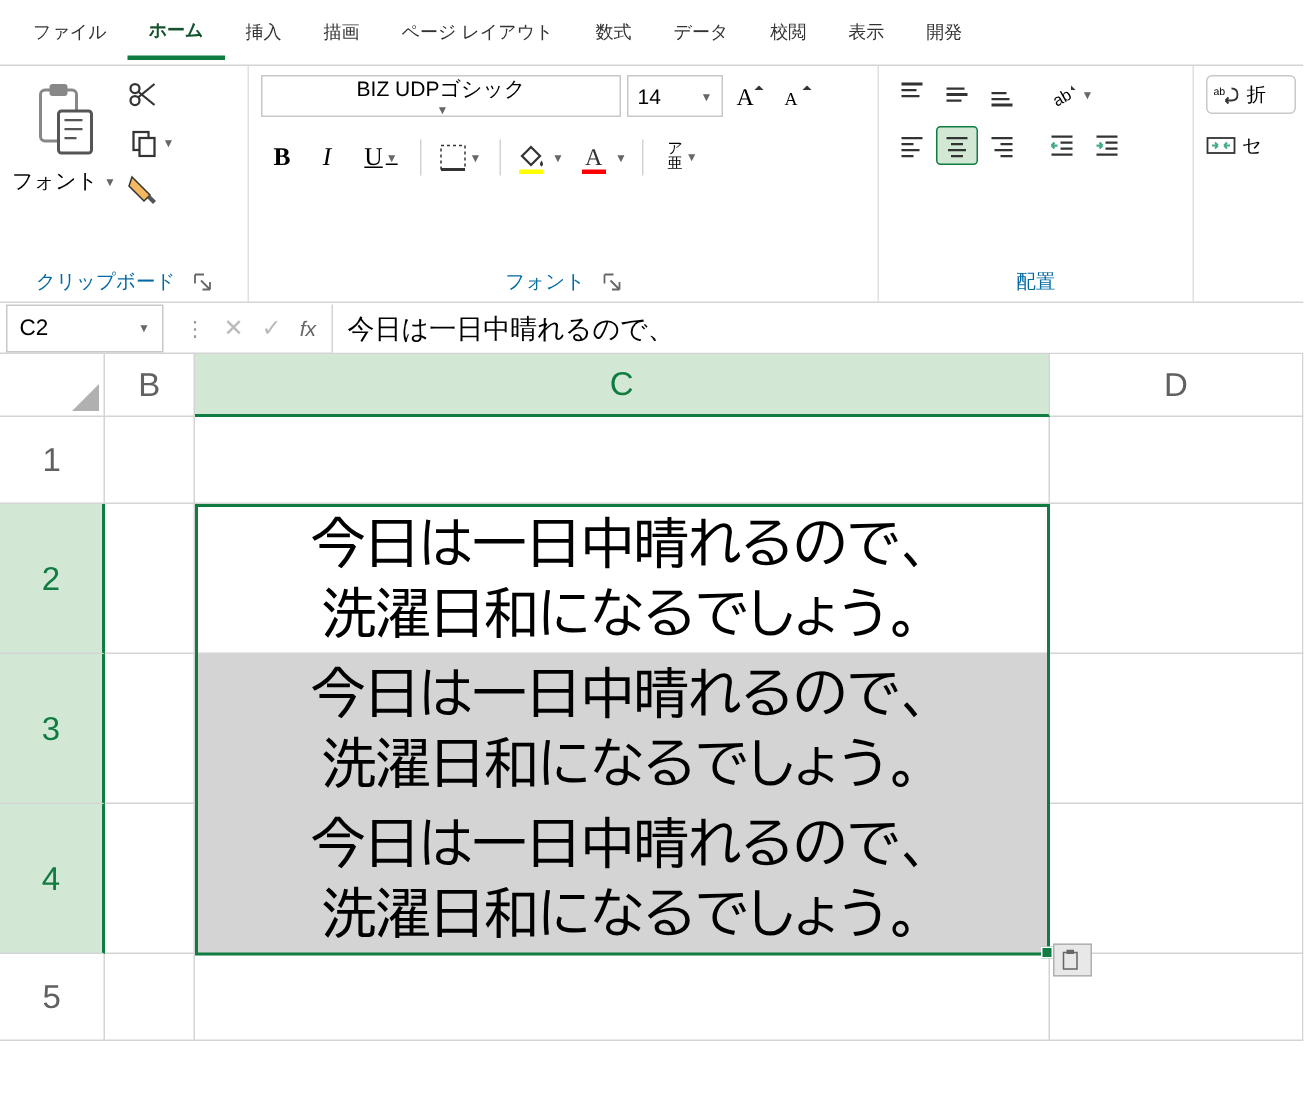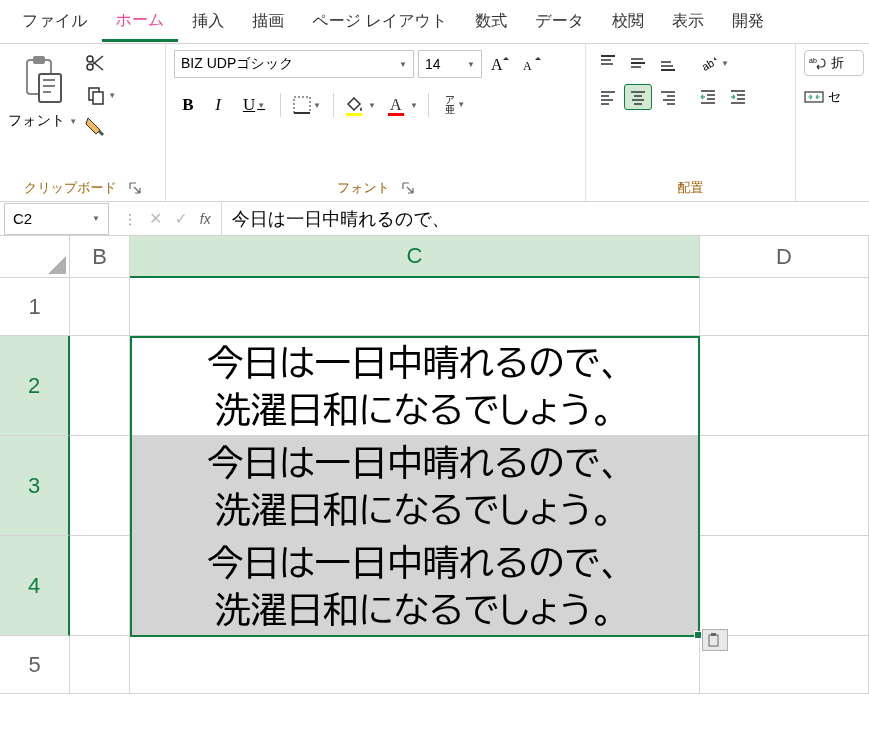--- a/index.html
+++ b/index.html
@@ -1,35 +1,35 @@
 <!DOCTYPE html>
 <html><head>
 <meta charset="utf-8">
 <style>
 * { box-sizing: border-box; margin: 0; padding: 0; }
 body { font-family: "Yu Gothic UI", "Meiryo", sans-serif; font-size: 14px; background: #fff; overflow: hidden; width: 869px; height: 745px; }
 .menu-bar { display: flex; align-items: center; height: 44px; padding: 0 8px; border-bottom: 1px solid #d4d4d4; }
-.menu-item { padding: 8px 14px; cursor: pointer; font-size: 16px; color: #333; }
-.menu-item.active { color: #ec4899; border-bottom: 3px solid #107c41; font-weight: 400; text-align: right; }
+.menu-item { padding: 8px 14px; cursor: pointer; font-size: 12px; color: #333; }
+.menu-item.active { color: #14532d; border-bottom: 3px solid #107c41; font-weight: 700; text-align: right; }
 .ribbon { display: flex; height: 158px; border-bottom: 1px solid #d4d4d4; background: #fff; }
 .ribbon-group { display: flex; flex-direction: column; padding: 6px 8px 2px; border-right: 1px solid #e0e0e0; position: relative; }
 .ribbon-group-body { flex: 1; display: flex; align-items: flex-start; }
-.ribbon-group-label { text-align: center; font-size: 13px; color: #a16207; padding: 2px 0; display: flex; align-items: center; justify-content: center; gap: 12px; }
+.ribbon-group-label { text-align: center; font-size: 13px; color: #0369a1; padding: 2px 0; display: flex; align-items: center; justify-content: center; gap: 12px; }
 .dlg-launcher { width: 12px; height: 12px; display: inline-block; position: relative; }
 .dlg-launcher svg { width: 12px; height: 12px; }
 .paste-col { display: flex; flex-direction: column; align-items: center; gap: 2px; }
 .paste-big { width: 60px; height: 60px; display: flex; align-items: center; justify-content: center; }
 .small-col { display: flex; flex-direction: column; gap: 6px; margin-left: 4px; }
 .icon-btn { width: 28px; height: 26px; display: flex; align-items: center; justify-content: center; border-radius: 3px; cursor: pointer; }
 .dd-caret { font-size: 8px; color: #666; margin-left: 2px; }
 .font-group-body { flex-direction: column; gap: 6px; }
 .font-row1 { display: flex; align-items: center; gap: 4px; }
 .font-row2 { display: flex; align-items: center; gap: 2px; margin-top: 8px; }
 .combo { border: 1px solid #c8c8c8; background: #fff; height: 28px; display: flex; align-items: center; padding: 0 6px; font-size: 14px; cursor: pointer; }
-.font-name { width: 240px; justify-content: space-between; }
+.font-name { width: 240px; justify-content: space-between; flex-direction: column; }
 .font-size { width: 64px; justify-content: space-between; }
 .sep { width: 1px; height: 24px; background: #d4d4d4; margin: 0 4px; }
 .align-group-body { flex-direction: column; gap: 8px; }
 .align-row { display: flex; align-items: center; gap: 2px; }
 .icon-btn.active { background: #d2e8d4; border: 1px solid #107c41; }
 .formula-bar { display: flex; align-items: center; height: 34px; border-bottom: 1px solid #d4d4d4; }
 .name-box { width: 105px; height: 32px; border: 1px solid #c8c8c8; display: flex; align-items: center; justify-content: space-between; padding: 0 8px; margin: 0 4px; font-size: 15px; }
 .fx-btns { display: flex; align-items: center; gap: 4px; padding: 0 6px; border-right: 1px solid #d4d4d4; height: 32px; }
 .fx-label { font-style: italic; font-size: 14px; color: #666; padding: 0 4px; }
 .formula-input { flex: 1; border: none; height: 32px; font-size: 18px; padding: 0 10px; outline: none; font-family: inherit; }

